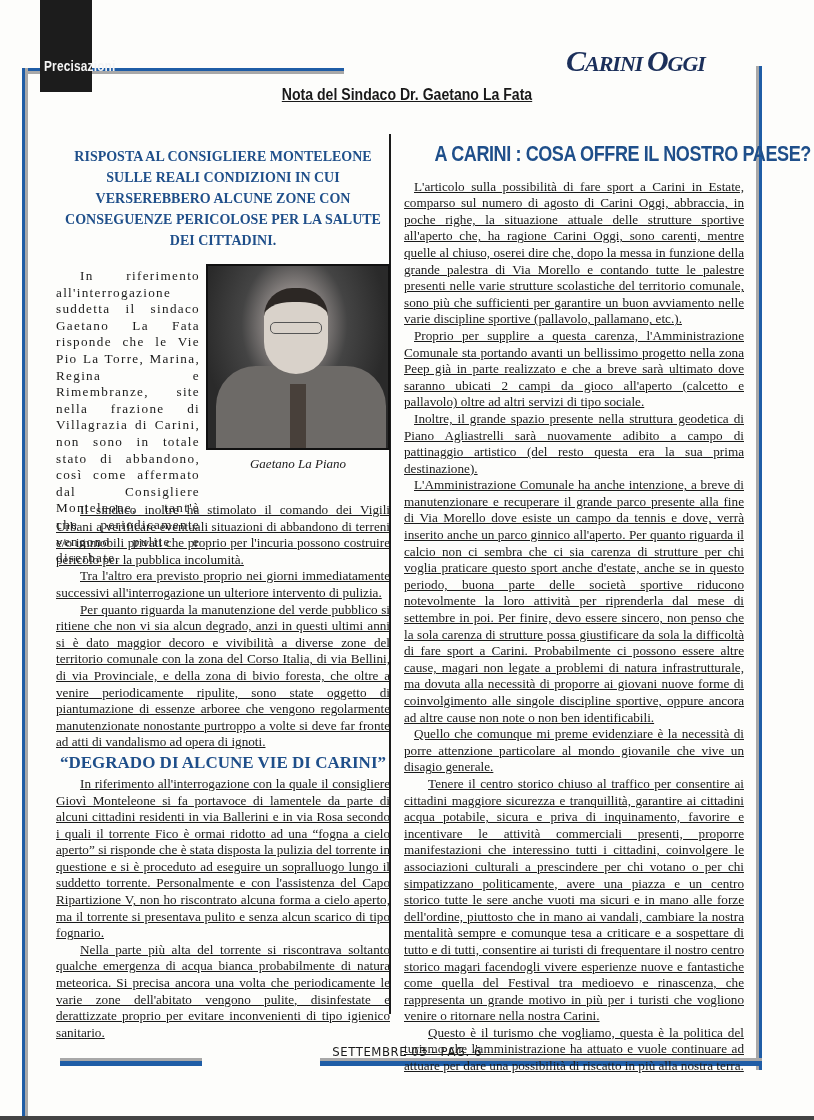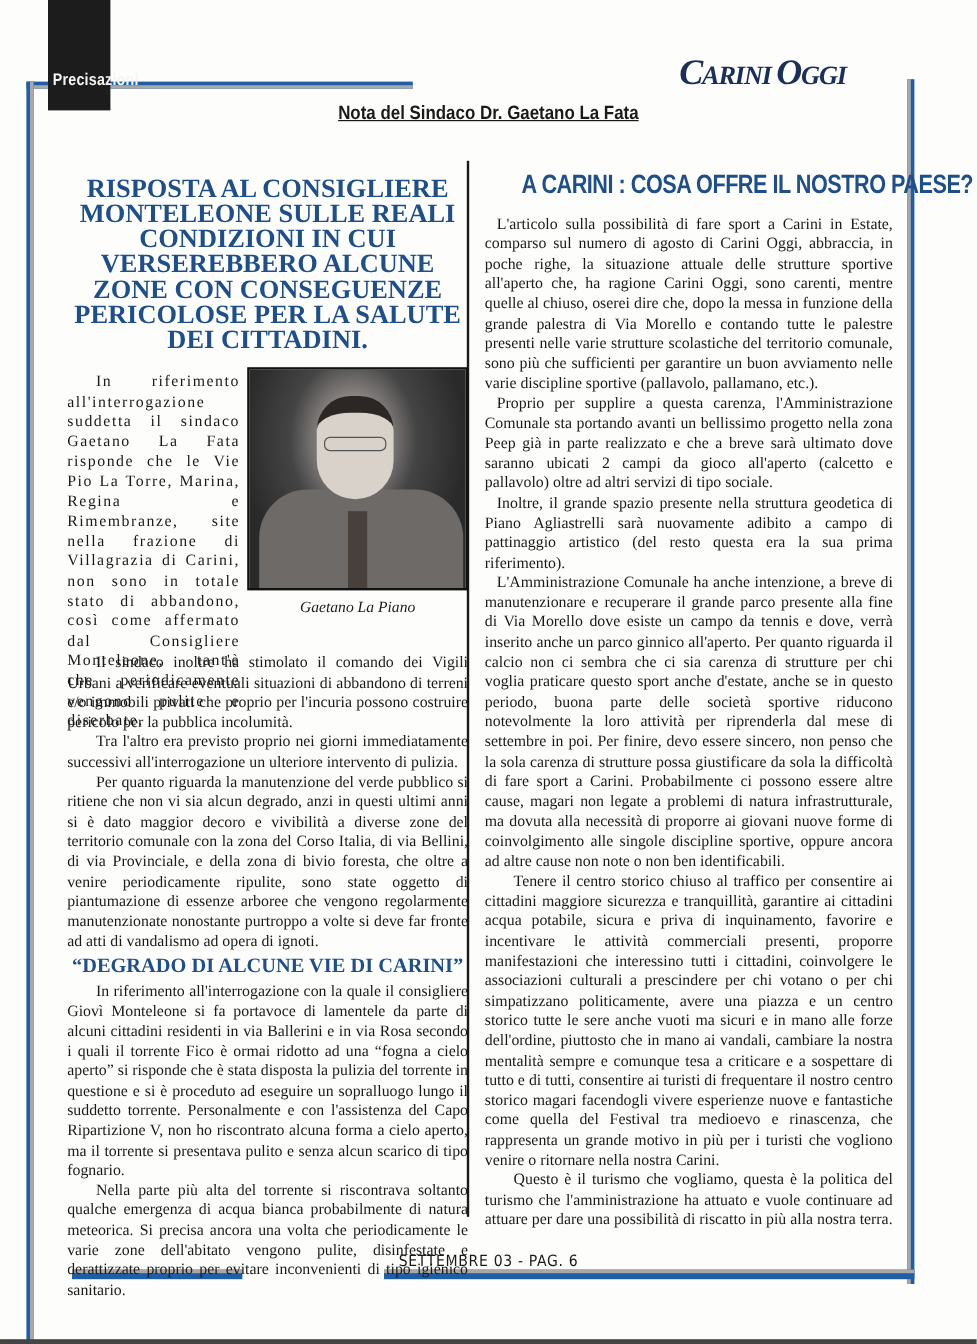--- a/index.html
+++ b/index.html
@@ -22,26 +22,26 @@
 
   .subtitle { position: absolute; left: 0; width: 814px; top: 86px; text-align: center; font-family: "Liberation Sans", sans-serif; font-weight: bold; font-size: 16px; text-decoration: underline; transform: scaleX(0.88); }
 
   
   .col { position: absolute; font-size: 13.2px; line-height: 16.6px; text-align: justify; }
   .col-left { left: 56px; top: 146px; width: 334px; }
   .col-right { left: 404px; top: 146px; width: 340px; }
   .col-divider { position: absolute; left: 389px; top: 134px; width: 2px; height: 880px; background: #1a1a1a; }
 
   .blue-head { color: #1f4f8a; font-weight: bold; text-align: center; }
-  .head1 { font-size: 22px; line-height: 21px; margin-bottom: 14px; }
+  .head1 { font-size: 14px; line-height: 21px; margin-bottom: 14px; }
   .head2 { font-size: 17px; line-height: 23px; margin: 0 0 2px; }
   .head3 { font-family: "Liberation Sans", sans-serif; font-size: 22px; letter-spacing: -0.5px; transform: scaleX(0.82); transform-origin: center; white-space: nowrap; margin-bottom: 16px; }
   .head4 { font-size: 25px; line-height: 28px; margin: 18px 0 12px; }
 
-  p.para { text-indent: 24px; }
+  p.para { text-indent: 24px; text-decoration: underline; }
   .right p.para { text-indent: 10px; }
 
   .intro-wrap { position: relative; height: 234px; margin-top: 17px; }
   .intro-text { width: 144px; letter-spacing: 1.3px; line-height: 16.6px; text-align: justify; }
   .intro-text p { text-indent: 24px; }
   .photo-box { position: absolute; left: 150px; top: -4px; width: 184px; height: 186px; border: 2px solid #111; background: radial-gradient(ellipse at 48% 32%, #d8d0c8 0%, #8c8684 20%, #444 40%, #2a2a2a 70%); overflow: hidden; }
   .photo-suit { position: absolute; left: 8px; bottom: 0; width: 170px; height: 82px; background: #6d6a67; border-radius: 40px 40px 0 0; }
   .photo-face { position: absolute; left: 56px; top: 22px; width: 64px; height: 86px; background: #d9d2ca; border-radius: 30px 30px 34px 34px; border-top: 14px solid #2c2724; }
   .photo-glasses { position: absolute; left: 62px; top: 56px; width: 52px; height: 12px; border: 1.5px solid #555; border-radius: 5px; }
   .photo-tie { position: absolute; left: 82px; bottom: 0; width: 16px; height: 64px; background: #48403a; }
@@ -96,22 +96,23 @@
 
   <p class="para">In riferimento all'interrogazione con la quale il consigliere Giovì Monteleone si fa portavoce di lamentele da parte di alcuni cittadini residenti in via Ballerini e in via Rosa secondo i quali il torrente Fico è ormai ridotto ad una “fogna a cielo aperto” si risponde che è stata disposta la pulizia del torrente in questione e si è proceduto ad eseguire un sopralluogo lungo il suddetto torrente. Personalmente e con l'assistenza del Capo Ripartizione V, non ho riscontrato alcuna forma a cielo aperto, ma il torrente si presentava pulito e senza alcun scarico di tipo fognario.</p>
   <p class="para">Nella parte più alta del torrente si riscontrava soltanto qualche emergenza di acqua bianca probabilmente di natura meteorica. Si precisa ancora una volta che periodicamente le varie zone dell'abitato vengono pulite, disinfestate e derattizzate proprio per evitare inconvenienti di tipo igienico sanitario.</p>
 </div>
 
 <div class="col col-right right">
   <h2 class="blue-head head3">A CARINI : COSA OFFRE IL NOSTRO PAESE?</h2>
 
   <p class="para">L'articolo sulla possibilità di fare sport a Carini in Estate, comparso sul numero di agosto di Carini Oggi, abbraccia, in poche righe, la situazione attuale delle strutture sportive all'aperto che, ha ragione Carini Oggi, sono carenti, mentre quelle al chiuso, oserei dire che, dopo la messa in funzione della grande palestra di Via Morello e contando tutte le palestre presenti nelle varie strutture scolastiche del territorio comunale, sono più che sufficienti per garantire un buon avviamento nelle varie discipline sportive (pallavolo, pallamano, etc.).</p>
   <p class="para">Proprio per supplire a questa carenza, l'Amministrazione Comunale sta portando avanti un bellissimo progetto nella zona Peep già in parte realizzato e che a breve sarà ultimato dove saranno ubicati 2 campi da gioco all'aperto (calcetto e pallavolo) oltre ad altri servizi di tipo sociale.</p>
-  <p class="para">Inoltre, il grande spazio presente nella struttura geodetica di Piano Agliastrelli sarà nuovamente adibito a campo di pattinaggio artistico (del resto questa era la sua prima riferimento).</p>
+  <p class="para">Inoltre, il grande spazio presente nella struttura geodetica di Piano Agliastrelli sarà nuovamente adibito a campo di pattinaggio artistico (del resto questa era la sua prima destinazione).</p>
   <p class="para">L'Amministrazione Comunale ha anche intenzione, a breve di manutenzionare e recuperare il grande parco presente alla fine di Via Morello dove esiste un campo da tennis e dove, verrà inserito anche un parco ginnico all'aperto. Per quanto riguarda il calcio non ci sembra che ci sia carenza di strutture per chi voglia praticare questo sport anche d'estate, anche se in questo periodo, buona parte delle società sportive riducono notevolmente la loro attività per riprenderla dal mese di settembre in poi. Per finire, devo essere sincero, non penso che la sola carenza di strutture possa giustificare da sola la difficoltà di fare sport a Carini. Probabilmente ci possono essere altre cause, magari non legate a problemi di natura infrastrutturale, ma dovuta alla necessità di proporre ai giovani nuove forme di coinvolgimento alle singole discipline sportive, oppure ancora ad altre cause non note o non ben identificabili.</p>
+  <p class="para">Quello che comunque mi preme evidenziare è la necessità di porre attenzione particolare al mondo giovanile che vive un disagio generale.</p>
 
 
   <p class="para" style="text-indent:24px">Tenere il centro storico chiuso al traffico per consentire ai cittadini maggiore sicurezza e tranquillità, garantire ai cittadini acqua potabile, sicura e priva di inquinamento, favorire e incentivare le attività commerciali presenti, proporre manifestazioni che interessino tutti i cittadini, coinvolgere le associazioni culturali a prescindere per chi votano o per chi simpatizzano politicamente, avere una piazza e un centro storico tutte le sere anche vuoti ma sicuri e in mano alle forze dell'ordine, piuttosto che in mano ai vandali, cambiare la nostra mentalità sempre e comunque tesa a criticare e a sospettare di tutto e di tutti, consentire ai turisti di frequentare il nostro centro storico magari facendogli vivere esperienze nuove e fantastiche come quella del Festival tra medioevo e rinascenza, che rappresenta un grande motivo in più per i turisti che vogliono venire o ritornare nella nostra Carini.</p>
   <p class="para" style="text-indent:24px">Questo è il turismo che vogliamo, questa è la politica del turismo che l'amministrazione ha attuato e vuole continuare ad attuare per dare una possibilità di riscatto in più alla nostra terra.</p>
 </div>
 
 <div class="footer">
   <span>SETTEMBRE 03 - PAG. 6</span>
 </div>
 

